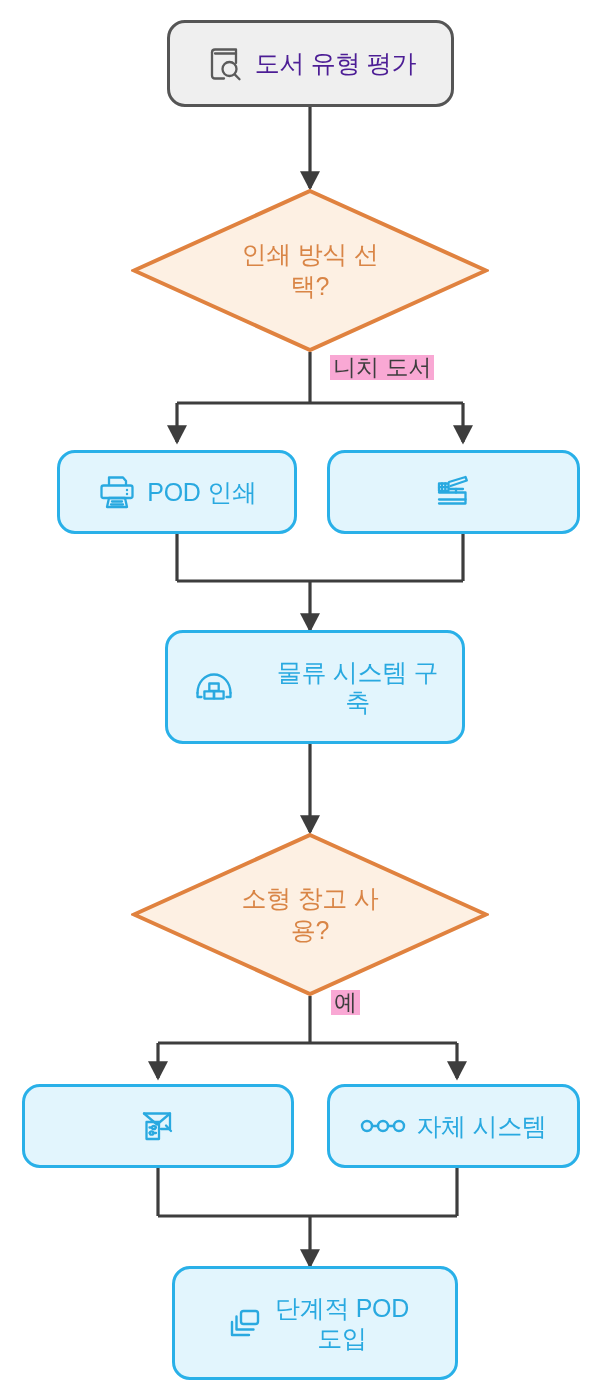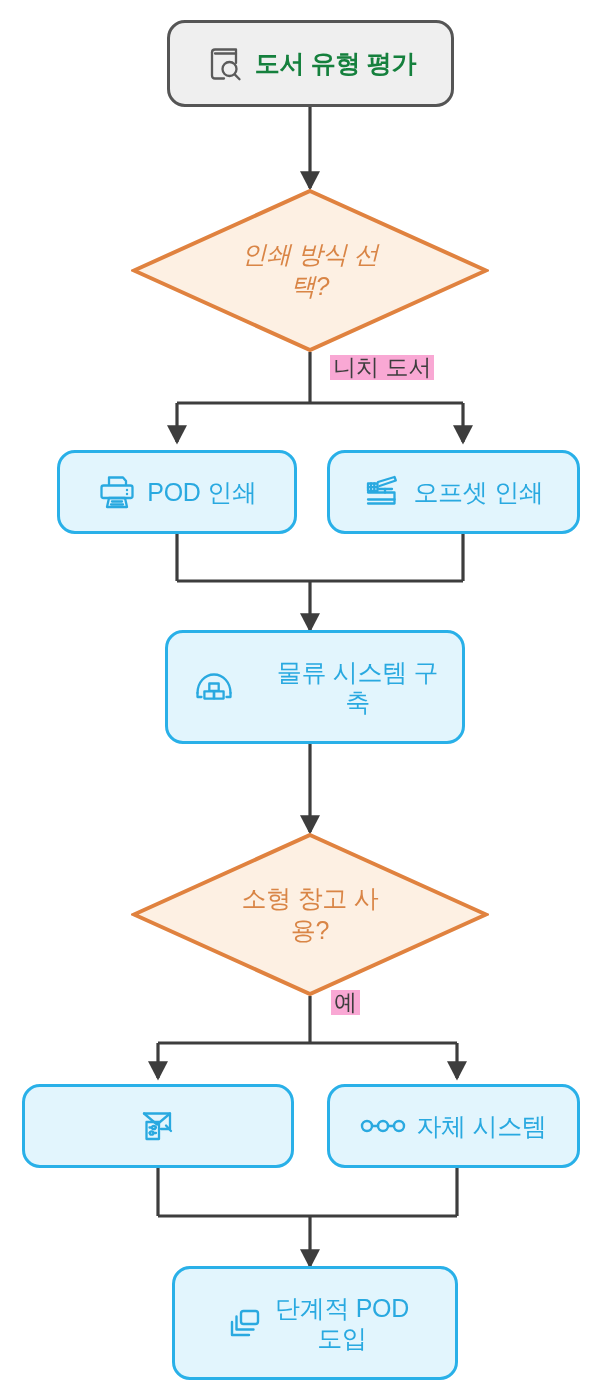--- a/index.html
+++ b/index.html
@@ -53,21 +53,21 @@
   .node .node-icon {
     flex: 0 0 auto;
     display: block;
     line-height: 0;
   }
 
   .node.start-node {
     background: #efefef;
     border-color: #555555;
   }
-  .node.start-node .node-label { color: #15803d; font-weight: bold; }
+  .node.start-node .node-label { color: #4c1d95; }
 
   .node.process-node {
     background: #e2f5fd;
     border-color: #29b0e8;
   }
   .node.process-node .node-label { color: #29a9e0; }
 
   
   .decision {
     position: absolute;
@@ -154,21 +154,21 @@
         <path d="M7 8.5 C7 6.8 8.3 5.5 10 5.5 L31 5.5 L31 19"></path>
         <path d="M10 9.5 L31 9.5"></path>
         <path d="M7 8.5 L7 31.5 C7 33.2 8.3 34.5 10 34.5 L19 34.5"></path>
         <circle cx="24.5" cy="25" r="7"></circle>
         <path d="M29.7 30.4 L34.5 35.2"></path>
       </svg>
     </span>
     <span class="node-label">도서 유형 평가</span>
   </div>
 
-  <div class="decision" style="left:131px; top:188px; width:358px; height:165px;font-style:italic;">
+  <div class="decision" style="left:131px; top:188px; width:358px; height:165px;">
     <svg class="diamond-shape" viewBox="0 0 358 165" preserveAspectRatio="none">
       <polygon points="179,3 355,82.5 179,162 3,82.5" fill="#fdf0e3" stroke="#e0823f" stroke-width="4" stroke-linejoin="miter"></polygon>
     </svg>
     <div class="decision-label">인쇄 방식 선
 택?</div>
   </div>
 
   <div class="edge-label" style="left:330px; top:355px;">니치 도서</div>
 
   <div class="node process-node" style="left:57px; top:450px; width:240px; height:84px;">
@@ -194,21 +194,20 @@
       <svg width="40" height="40" viewBox="0 0 40 40" fill="none" stroke="#29a9e0" stroke-width="2.3" stroke-linecap="round" stroke-linejoin="round">
         <path d="M5 11.5 L14.5 11.5 L14.5 19 L5 19 Z"></path>
         <path d="M8 11.5 L8 19 M11.3 11.5 L11.3 19 M5 15.2 L14.5 15.2"></path>
         <path d="M15 10 L31.5 5 L32.8 8.5 L16.5 14"></path>
         <path d="M16 17 L29 17"></path>
         <path d="M5 20.5 L31.5 20.5 L31.5 31.5 L5 31.5"></path>
         <path d="M5 27.5 L31.5 27.5"></path>
         <path d="M22 17 L22 20.5"></path>
       </svg>
     </span>
-    <span class="node-label">오프셋 인쇄</span>
   </div>
 
   <div class="node process-node" style="left:165px; top:630px; width:300px; height:114px;gap:41px;">
     <span class="node-icon">
       <svg width="44" height="44" viewBox="0 0 44 44" fill="none" stroke="#29a9e0" stroke-width="2.3" stroke-linecap="round" stroke-linejoin="round">
         <path d="M5.5 28 C5.5 17.2 12.9 9.5 22 9.5
                  C31.1 9.5 38.5 17.2 38.5 28"></path>
         <path d="M5.5 28 L5.5 32 L9.5 32"></path>
         <path d="M38.5 28 L38.5 32 L34.5 32"></path>
         <rect x="17.3" y="18.5" width="9.4" height="7.3"></rect>

